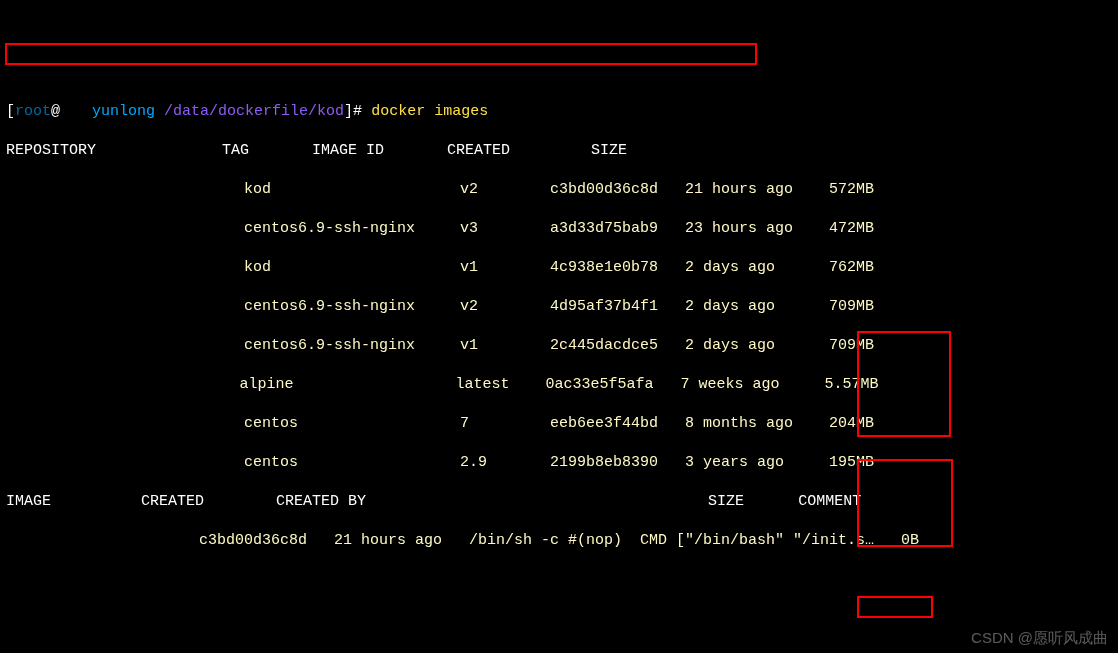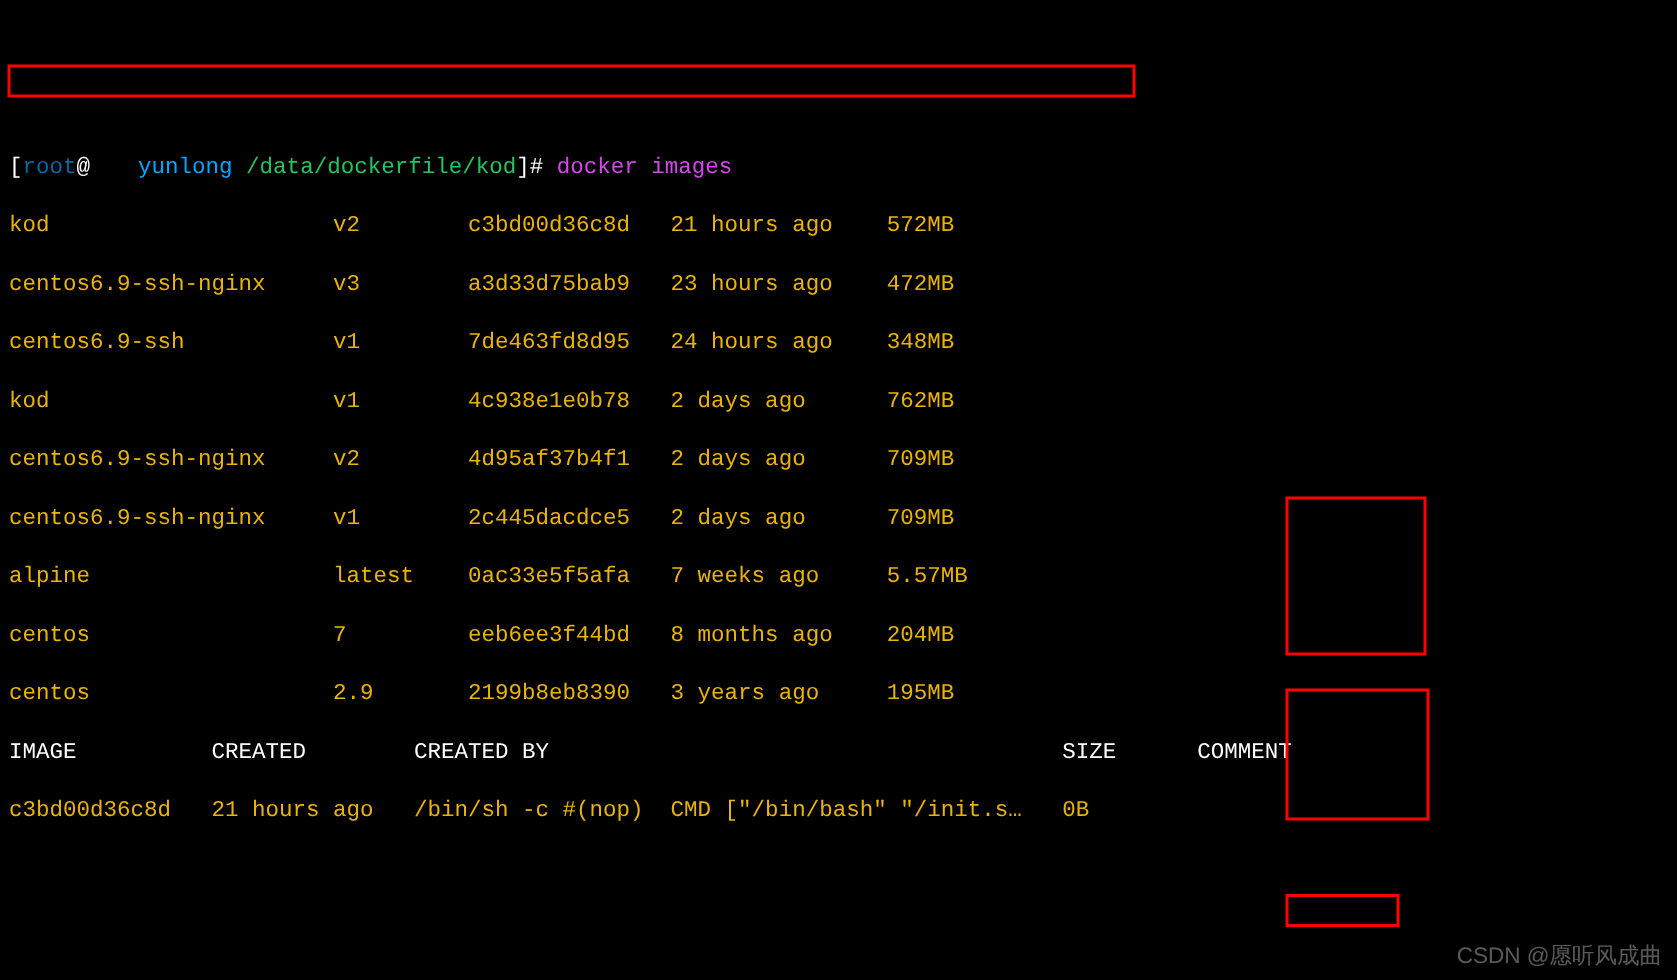--- a/index.html
+++ b/index.html
@@ -13,24 +13,24 @@
     white-space: pre;
     width: 1118px;
     height: 653px;
     overflow: hidden;
     position: relative;
   }
   .prompt-open { color: #fff; }
   .user { color: #0369a1; }
   .at { color: #fff; }
   .host { color: #00a8ff; padding-left: 32px; }
-  .path { color: #22c55e; }
-  .cmd { color: #d946ef; }
+  .path { color: #8b5cf6; }
+  .cmd { color: #fde047; }
   .hdr { color: #fff; }
-  .row { color: #eab308; }
+  .row { color: #fef9c3; text-align: center; }
   .red-box {
     position: absolute;
     border: 2px solid #f00;
     pointer-events: none;
   }
   .watermark {
     position: absolute;
     right: 10px;
     bottom: 6px;
     color: rgba(255,255,255,0.35);
@@ -38,23 +38,23 @@
     font-family: sans-serif;
   }
 </style>
 </head>
 <body>
 
 
 
 <div>
 <div><span class="prompt-open">[</span><span class="user">root</span><span class="at">@</span><span class="host">yunlong</span><span> </span><span class="path">/data/dockerfile/kod</span><span>]# </span><span class="cmd">docker images</span></div>
+<div class="hdr">REPOSITORY              TAG       IMAGE ID       CREATED         SIZE</div>
 <div class="row">kod                     v2        c3bd00d36c8d   21 hours ago    572MB</div>
 <div class="row">centos6.9-ssh-nginx     v3        a3d33d75bab9   23 hours ago    472MB</div>
-<div class="row">centos6.9-ssh           v1        7de463fd8d95   24 hours ago    348MB</div>
 <div class="row">kod                     v1        4c938e1e0b78   2 days ago      762MB</div>
 <div class="row">centos6.9-ssh-nginx     v2        4d95af37b4f1   2 days ago      709MB</div>
 <div class="row">centos6.9-ssh-nginx     v1        2c445dacdce5   2 days ago      709MB</div>
 <div class="row">alpine                  latest    0ac33e5f5afa   7 weeks ago     5.57MB</div>
 <div class="row">centos                  7         eeb6ee3f44bd   8 months ago    204MB</div>
 <div class="row">centos                  2.9       2199b8eb8390   3 years ago     195MB</div>
 <div class="hdr">IMAGE          CREATED        CREATED BY                                      SIZE      COMMENT</div>
 <div class="row">c3bd00d36c8d   21 hours ago   /bin/sh -c #(nop)  CMD ["/bin/bash" "/init.s…   0B</div>
 
 

